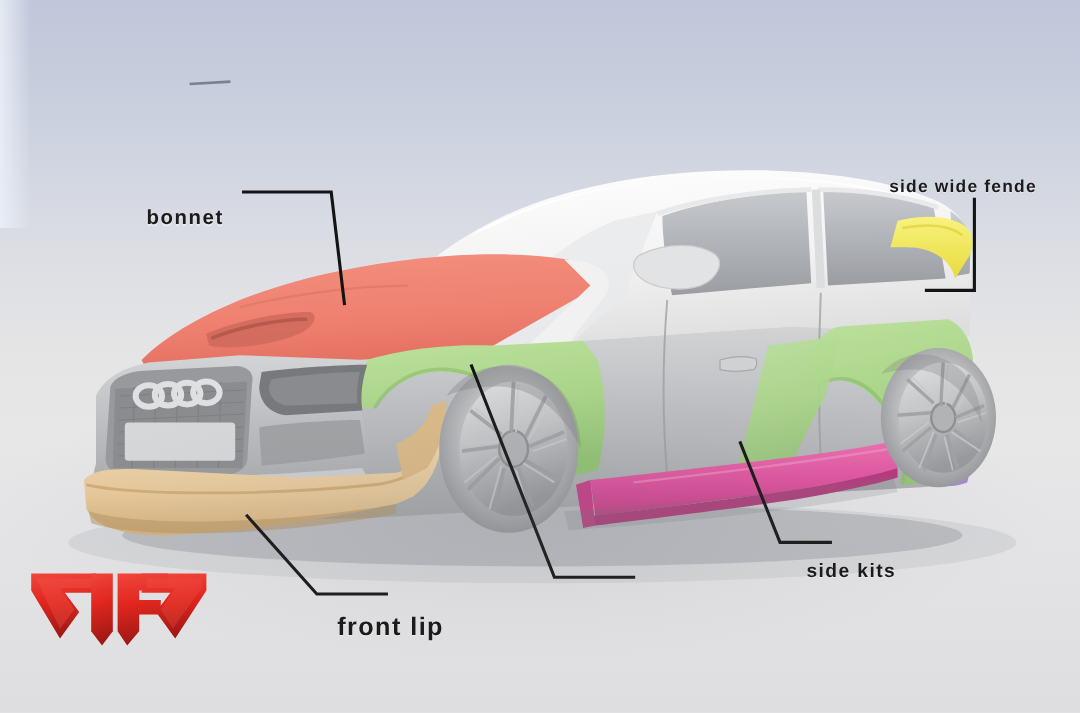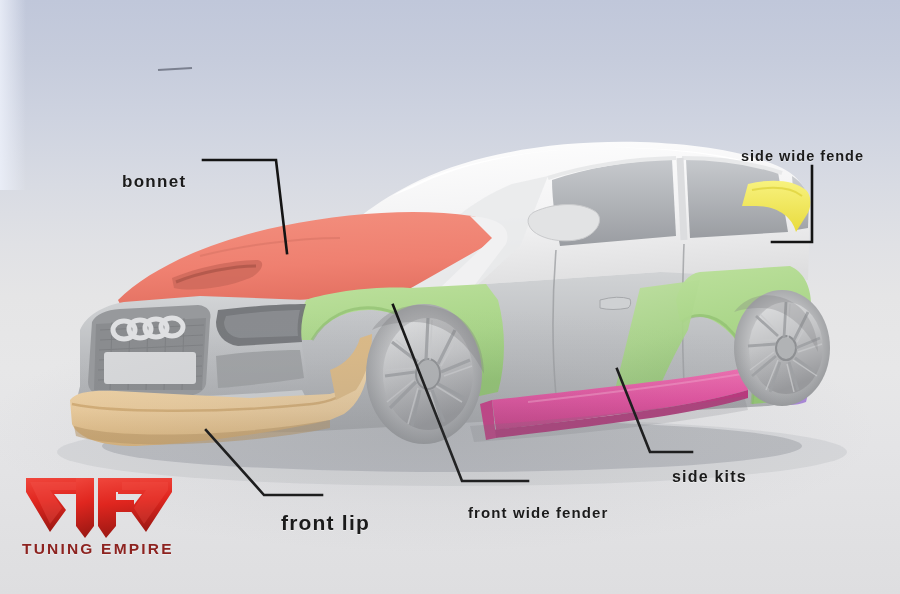--- a/index.html
+++ b/index.html
@@ -294,33 +294,31 @@
   <div id="floor-shade"></div>
 
   <div class="lbl" id="lbl-bonnet">bonnet</div>
 
   <div class="lbl" id="lbl-rear">side wide fende</div>
 
   <div class="lbl" id="lbl-sidekits">side kits</div>
 
   <div class="lbl" id="lbl-frontlip">front lip</div>
 
-  <div class="lbl" id="lbl-fwf">front wide fender</div>
 
   <div id="logo">
     <svg width="165" height="72" viewBox="0 0 165 72">
       <g>
 
         <path d="M6,8 L60,8 L60,24 L34,24 L46,40 L30,62 L6,22 Z" fill="url(#gLogo)"></path>
         <path d="M98,8 L152,8 L152,22 L126,62 L110,40 L122,24 L98,24 Z" fill="url(#gLogo)"></path>
 
         <path d="M56,8 L74,8 L74,56 L65,68 L56,56 Z" fill="url(#gLogo)"></path>
 
         <path d="M78,8 L120,8 L120,22 L96,22 L96,30 L114,30 L114,42 L96,42 L96,56 L86,68 L78,56 Z" fill="url(#gLogo)"></path>
 
         <path d="M10,12 L56,12 L56,20 L30,20 L42,38 L30,54 Z" fill="#f4564c" opacity=".35"></path>
         <path d="M102,12 L148,12 L148,20 L124,54 L114,38 L126,20 L102,20 Z" fill="#f4564c" opacity=".28"></path>
       </g>
     </svg>
   </div>
-  <div id="logo-text">TUNING EMPIRE</div>
 
 </div>
 
 </body></html>

